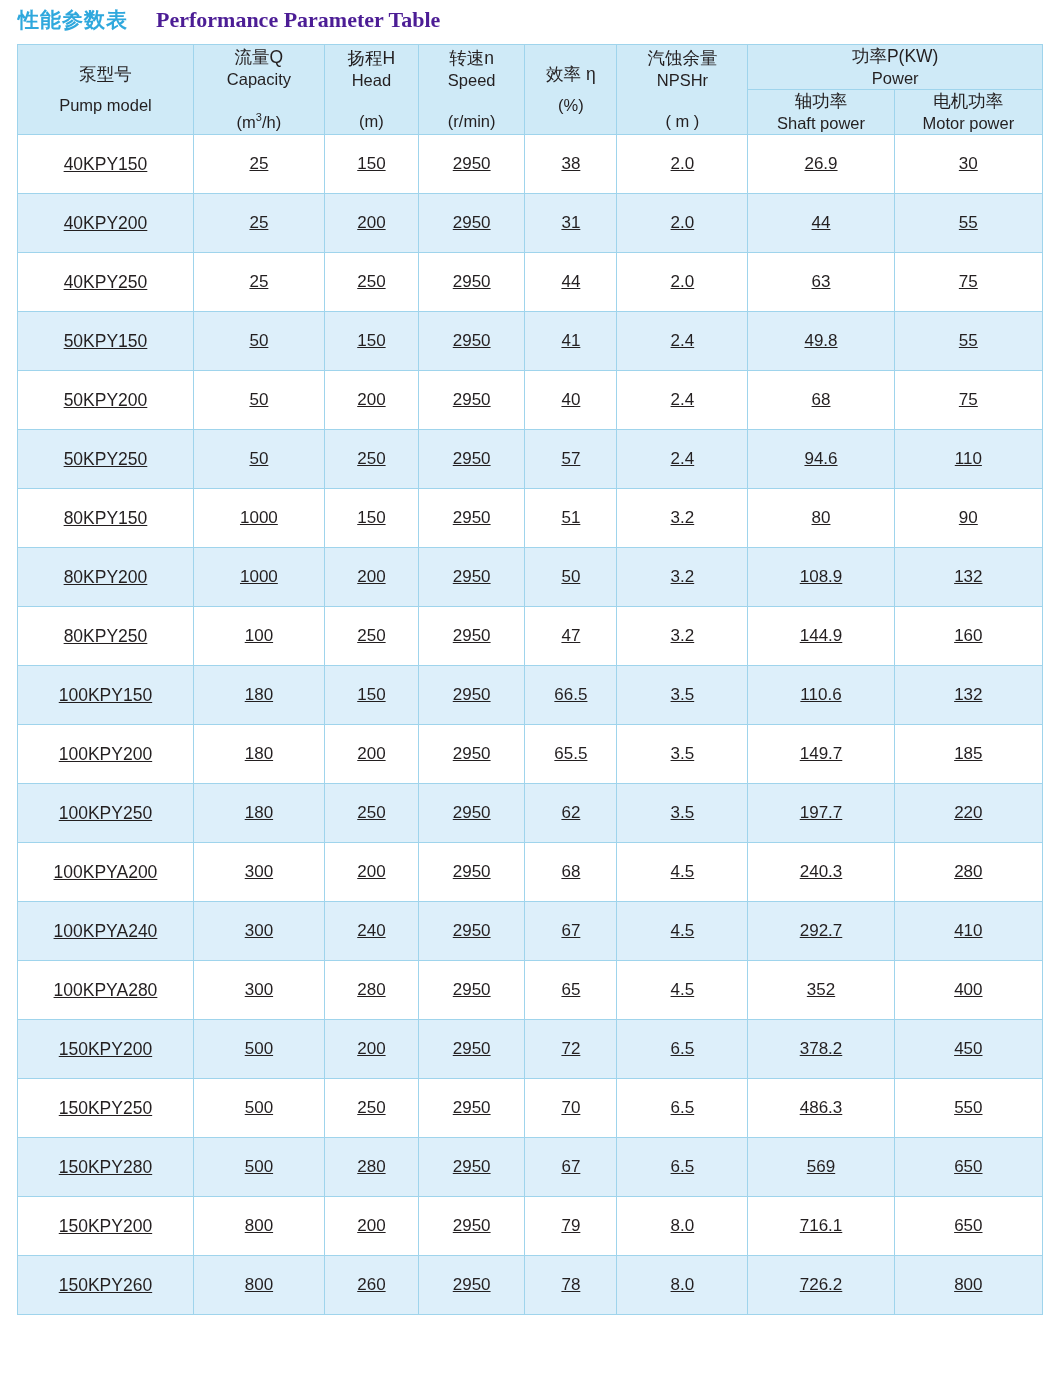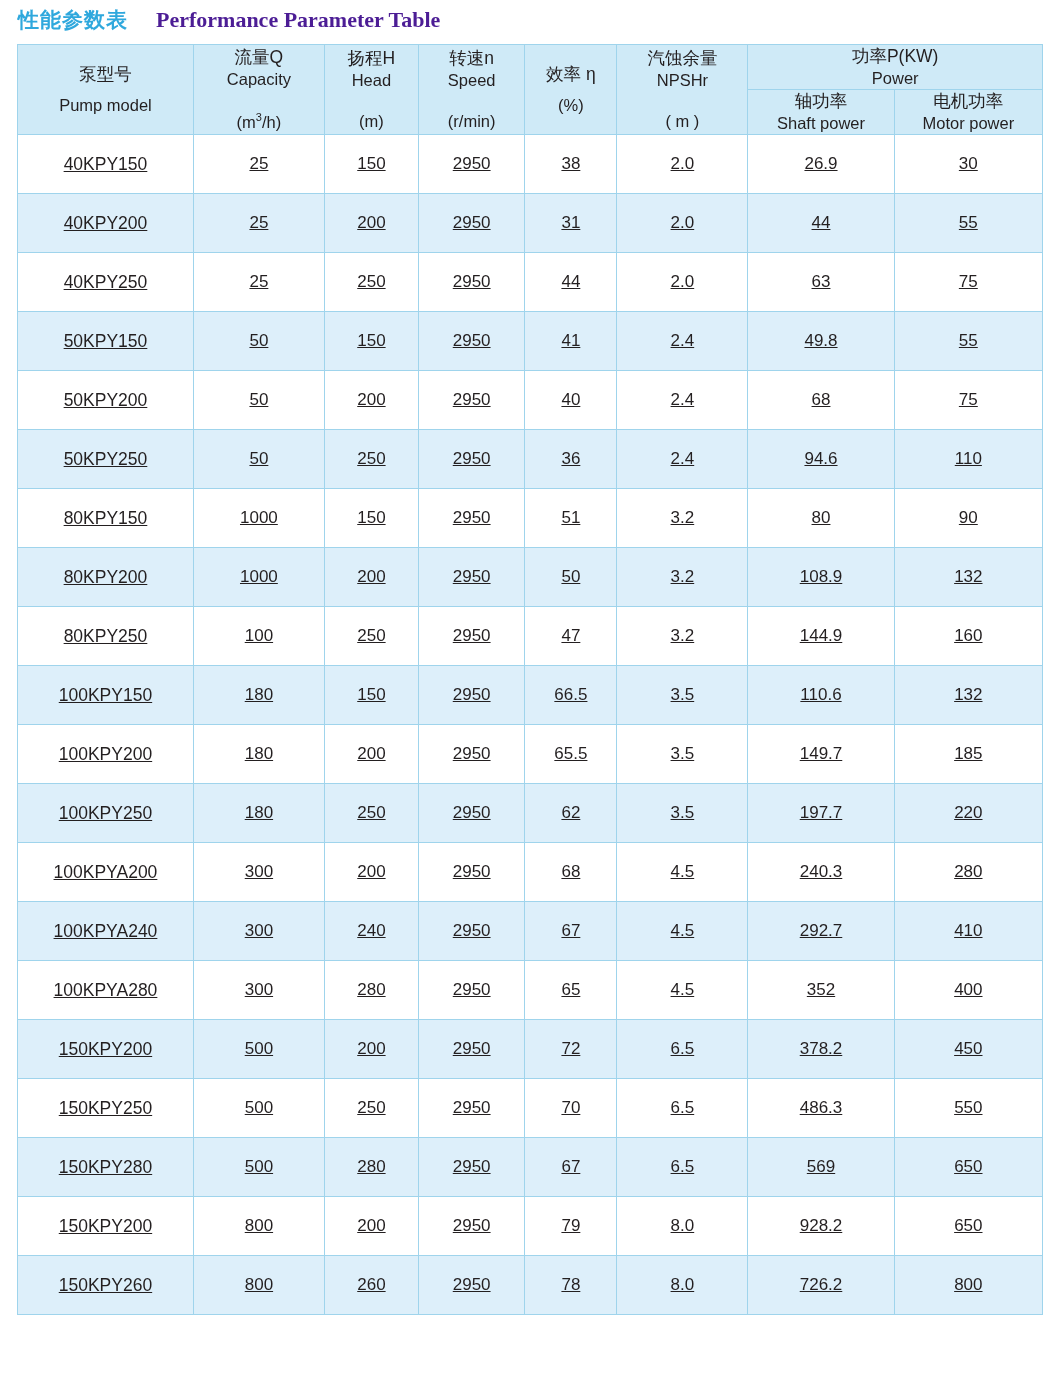--- a/index.html
+++ b/index.html
@@ -218,21 +218,21 @@
           <td>40</td>
           <td>2.4</td>
           <td>68</td>
           <td>75</td>
         </tr>
         <tr class="even">
           <td class="model">50KPY250</td>
           <td>50</td>
           <td>250</td>
           <td>2950</td>
-          <td>36</td>
+          <td>57</td>
           <td>2.4</td>
           <td>94.6</td>
           <td>110</td>
         </tr>
         <tr class="odd">
           <td class="model">80KPY150</td>
           <td>1000</td>
           <td>150</td>
           <td>2950</td>
           <td>51</td>
@@ -350,21 +350,21 @@
           <td>569</td>
           <td>650</td>
         </tr>
         <tr class="odd">
           <td class="model">150KPY200</td>
           <td>800</td>
           <td>200</td>
           <td>2950</td>
           <td>79</td>
           <td>8.0</td>
-          <td>928.2</td>
+          <td>716.1</td>
           <td>650</td>
         </tr>
         <tr class="even">
           <td class="model">150KPY260</td>
           <td>800</td>
           <td>260</td>
           <td>2950</td>
           <td>78</td>
           <td>8.0</td>
           <td>726.2</td>

